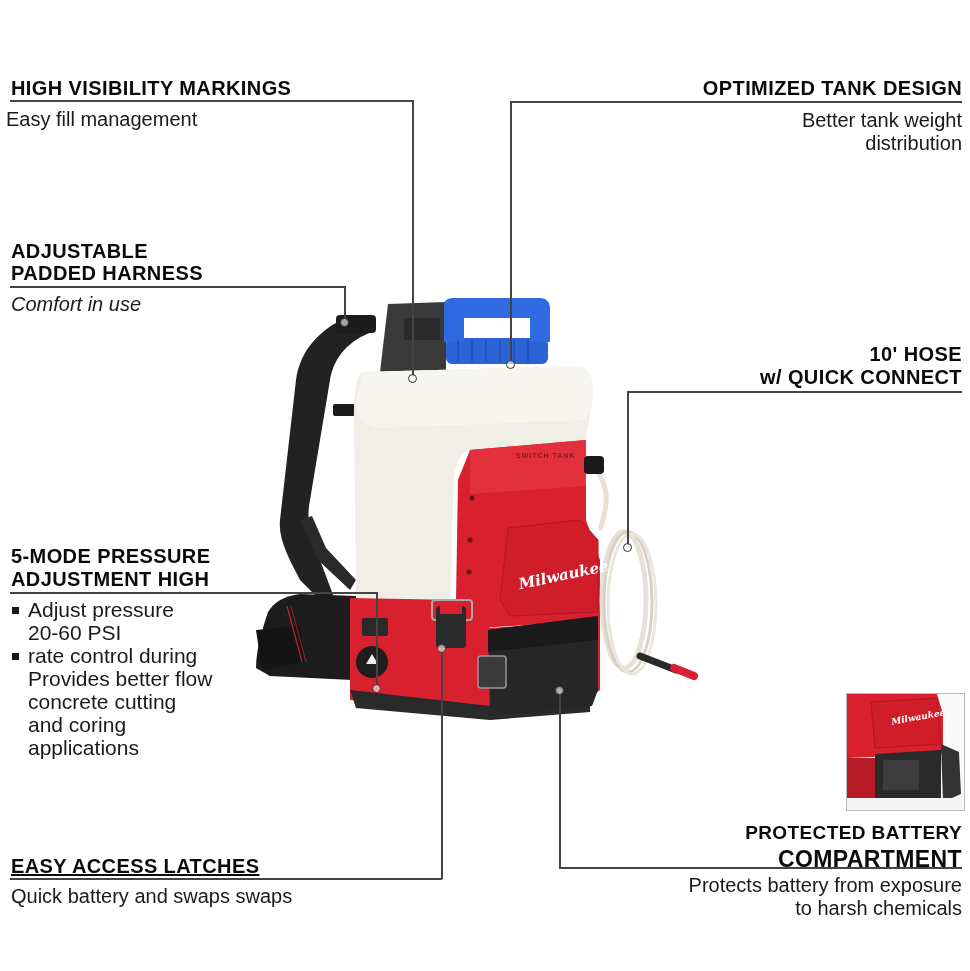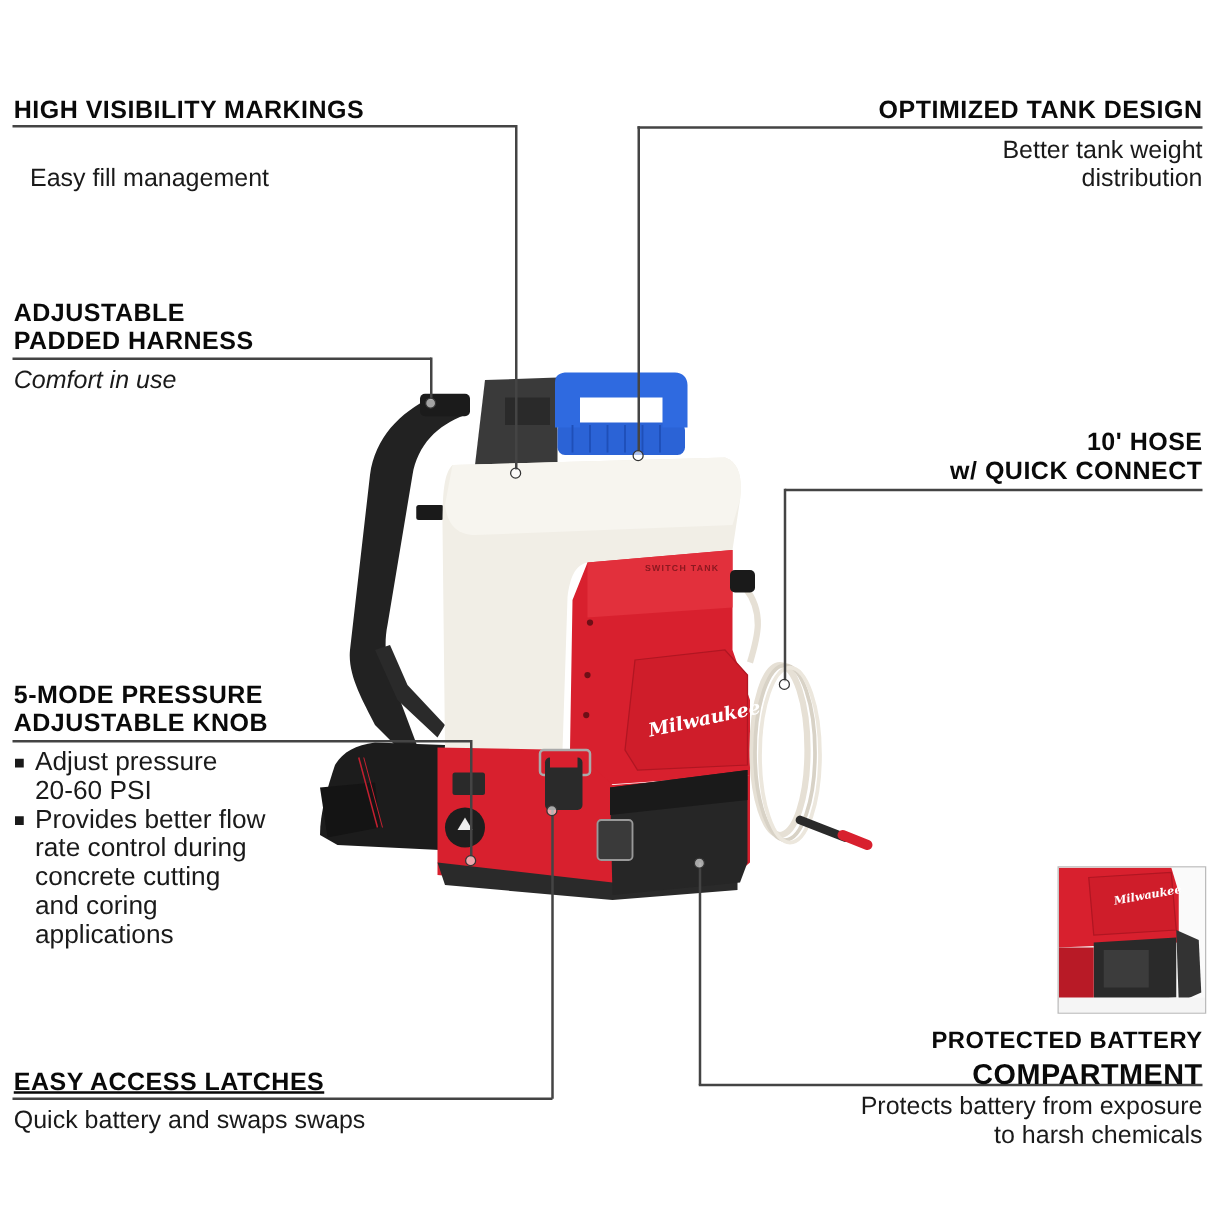--- a/index.html
+++ b/index.html
@@ -136,36 +136,36 @@
 
 <div class="hline" style="left:628px;top:391px;width:334px;"></div>
 <div class="vline" style="left:627px;top:391px;height:154px;"></div>
 <div class="dot" style="left:623px;top:543px;"></div>
 
 <div class="hline" style="left:559px;top:867px;width:403px;"></div>
 <div class="vline" style="left:559px;top:690px;height:178px;"></div>
 <div class="dot" style="left:555px;top:686px;"></div>
 
 <div class="title" style="left:11px;top:77px;">HIGH VISIBILITY MARKINGS</div>
-<div class="sub" style="left:24px;top:108px;margin-top:24px;">Easy fill management</div>
+<div class="sub" style="left:6px;top:108px;">Easy fill management</div>
 
 <div class="title" style="left:11px;top:240px;">ADJUSTABLE</div>
 <div class="title" style="left:11px;top:262px;">PADDED HARNESS</div>
 <div class="sub" style="left:11px;top:293px;font-style:italic;">Comfort in use</div>
 
 <div class="title" style="left:11px;top:545px;">5-MODE PRESSURE</div>
-<div class="title" style="left:11px;top:568px;">ADJUSTABLE KNOB</div>
+<div class="title" style="left:11px;top:568px;">ADJUSTMENT HIGH</div>
 <ul class="bullets" style="left:10px;top:598px;">
   <li>
     <div>Adjust pressure</div>
     <div>20-60 PSI</div>
   </li>
   <li>
+    <div>rate control during</div>
     <div>Provides better flow</div>
-    <div>rate control during</div>
     <div>concrete cutting</div>
     <div>and coring</div>
     <div>applications</div>
   </li>
 </ul>
 
 <div class="title" style="left:11px;top:855px;text-decoration:underline;">EASY ACCESS LATCHES</div>
 <div class="sub" style="left:11px;top:885px;">Quick battery and swaps swaps</div>
 
 <div class="title right" style="right:8px;top:77px;">OPTIMIZED TANK DESIGN</div>

